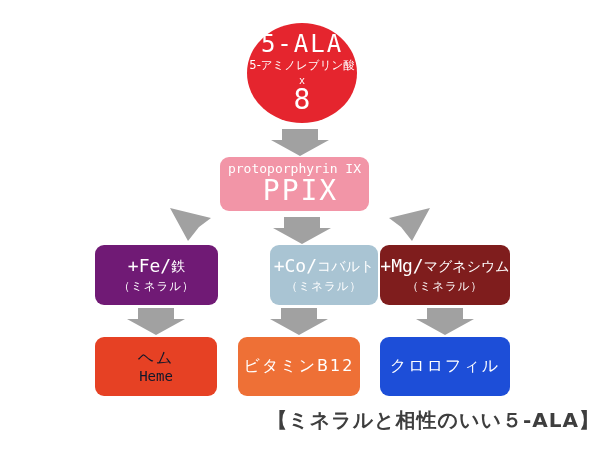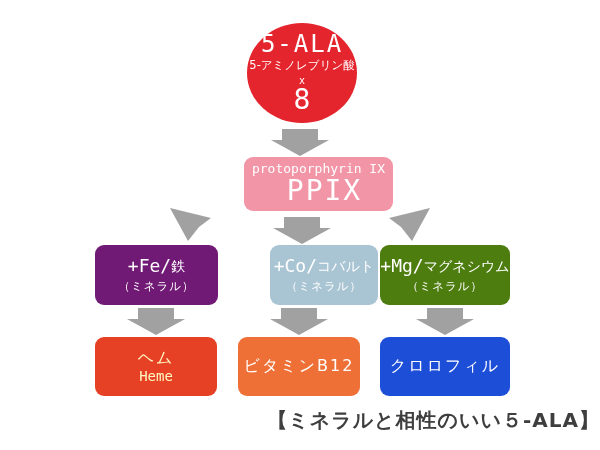--- a/index.html
+++ b/index.html
@@ -17,21 +17,21 @@
   
   .circle{
     left:247px;top:23px;width:110px;height:100px;border-radius:50%;
   }
   .circle .c-title{font-size:24px;letter-spacing:2px;line-height:1.05;}
   .circle .c-sub{font-size:11.5px;line-height:1.2;margin-top:2px;text-align:right;}
   .circle .c-x{font-size:10px;line-height:1.1;margin-top:3px;}
   .circle .c-count{font-size:28px;line-height:1;}
 
   
-  .ppix{left:244px;top:157px;width:149px;height:54px;border-radius:9px;}
+  .ppix{left:220px;top:157px;width:149px;height:54px;border-radius:9px;}
   .ppix .p1{font-size:13px;line-height:1.1;}
   .ppix .p2{font-size:28px;letter-spacing:2px;line-height:1.05;margin-left:12px;}
 
   
   .mineral{top:245px;height:60px;border-radius:9px;}
   .mineral .m1{font-size:14px;line-height:1.15;white-space:nowrap;}
   .mineral .m1 .sym{font-size:18px;vertical-align:-1px;}
   .mineral .m2{font-size:11.5px;letter-spacing:1px;margin-top:2px;}
   .fe{left:95px;width:123px;}
   .co{left:238px;width:108px;margin-left:32px;}
@@ -98,38 +98,38 @@
       <span class="sym mono">+Fe/</span><span>鉄</span>
     </div>
     <div class="m2">（ミネラル）</div>
   </div>
   <div class="abs node mineral co" style="background: rgb(169, 196, 211); color: rgb(255, 255, 255);">
     <div class="m1">
       <span class="sym mono">+Co/</span><span>コバルト</span>
     </div>
     <div class="m2">（ミネラル）</div>
   </div>
-  <div class="abs node mineral mg" style="background: #4d7c0f; color: rgb(255, 255, 255);">
+  <div class="abs node mineral mg" style="background: #7f1d1d; color: rgb(255, 255, 255);">
     <div class="m1">
       <span class="sym mono">+Mg/</span><span>マグネシウム</span>
     </div>
     <div class="m2">（ミネラル）</div>
   </div>
 
   <svg class="abs arrow a-fe" width="60" height="27" viewBox="0 0 60 27" style="fill: rgb(161, 161, 161);">
     <polygon points="12,0 48,0 48,11 59,11 30,27 1,11 12,11"></polygon>
   </svg>
   <svg class="abs arrow a-co" width="60" height="27" viewBox="0 0 60 27" style="fill: rgb(161, 161, 161);">
     <polygon points="12,0 48,0 48,11 59,11 30,27 1,11 12,11"></polygon>
   </svg>
   <svg class="abs arrow a-mg" width="60" height="27" viewBox="0 0 60 27" style="fill: rgb(161, 161, 161);">
     <polygon points="12,0 48,0 48,11 59,11 30,27 1,11 12,11"></polygon>
   </svg>
 
-  <div class="abs node product heme" style="background: rgb(230, 65, 36); color: #fef9c3;">
+  <div class="abs node product heme" style="background: rgb(230, 65, 36); color: #0f172a;">
     <div class="t1">ヘム</div>
     <div class="t2 mono">Heme</div>
   </div>
   <div class="abs node product b12" style="background: rgb(238, 112, 54); color: rgb(255, 255, 255); text-align: center;">
     <div class="t1">ビタミンB12</div>
   </div>
   <div class="abs node product chl" style="background: #1d4ed8; color: rgb(255, 255, 255);">
     <div class="t1">クロロフィル</div>
   </div>
 

